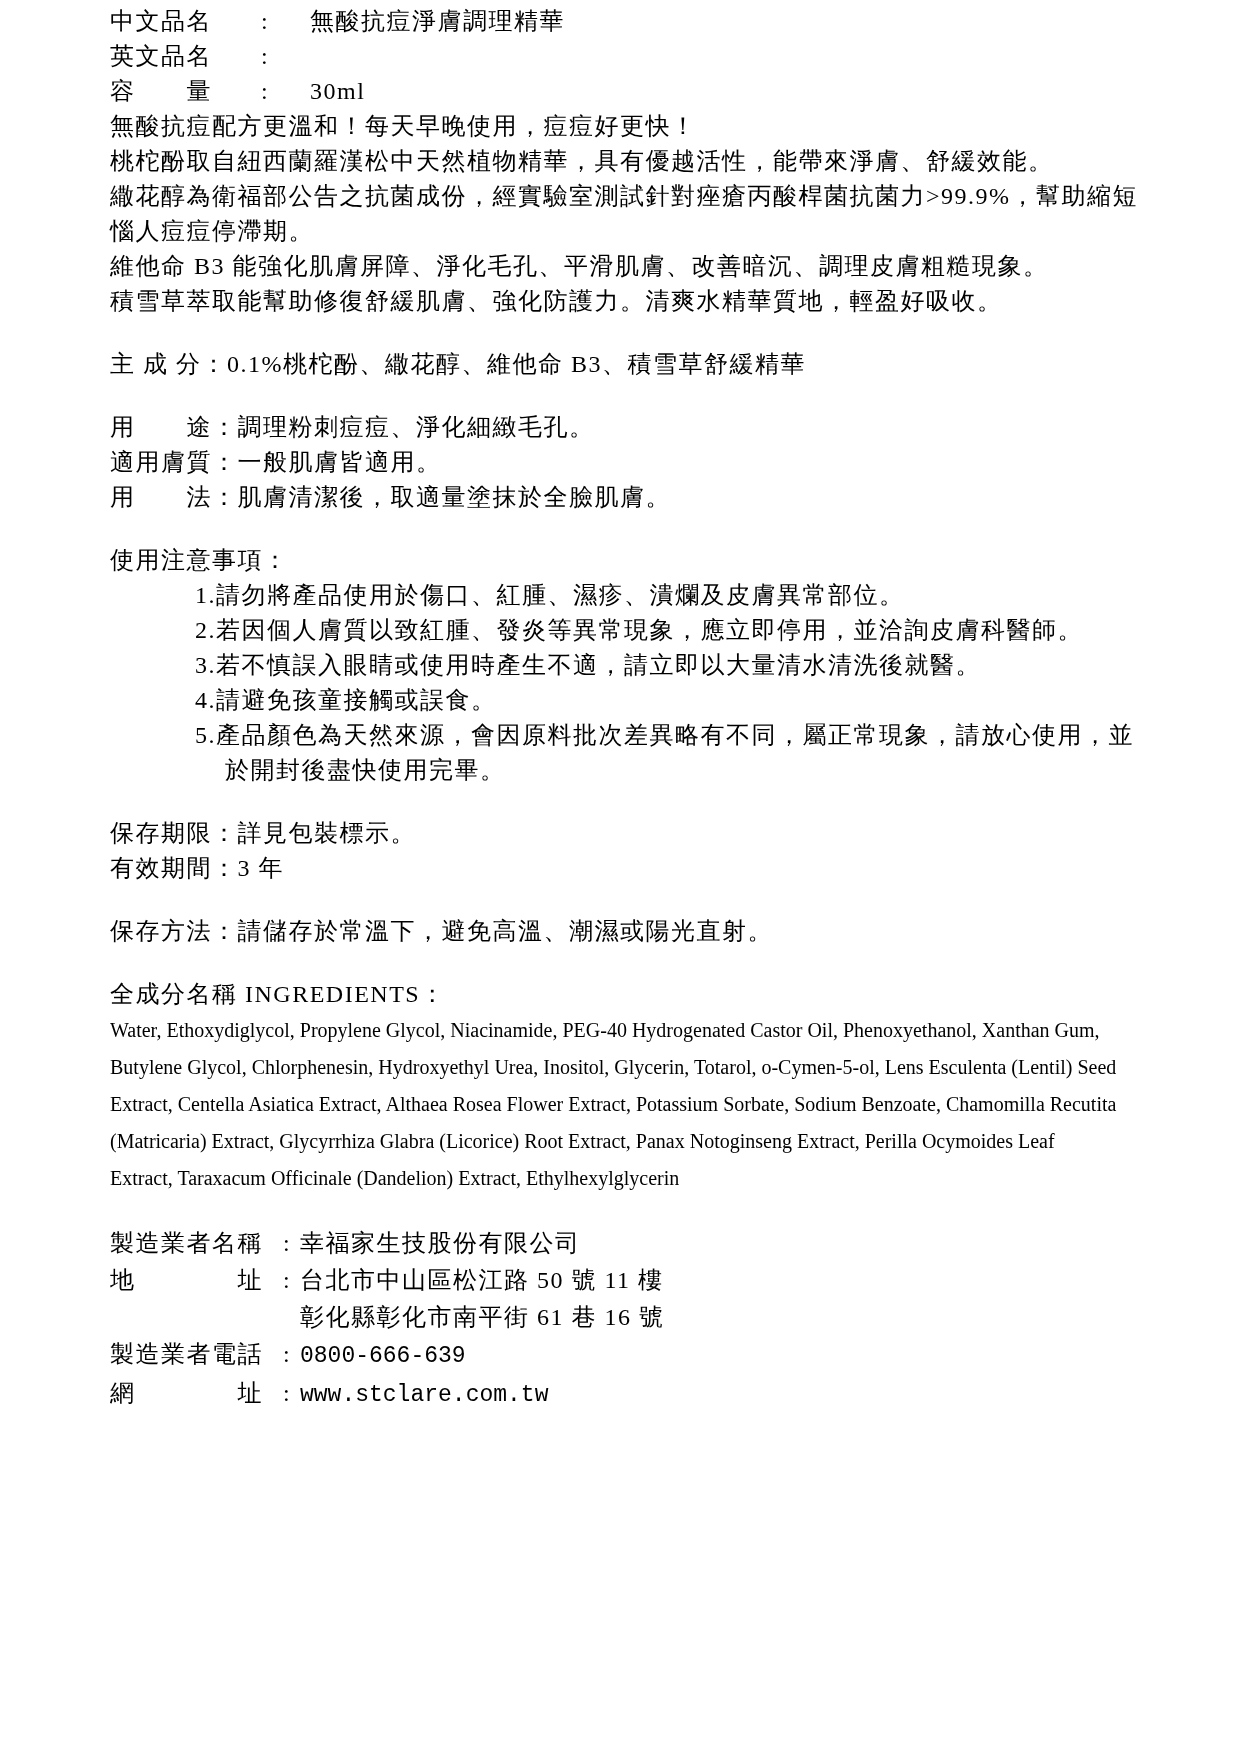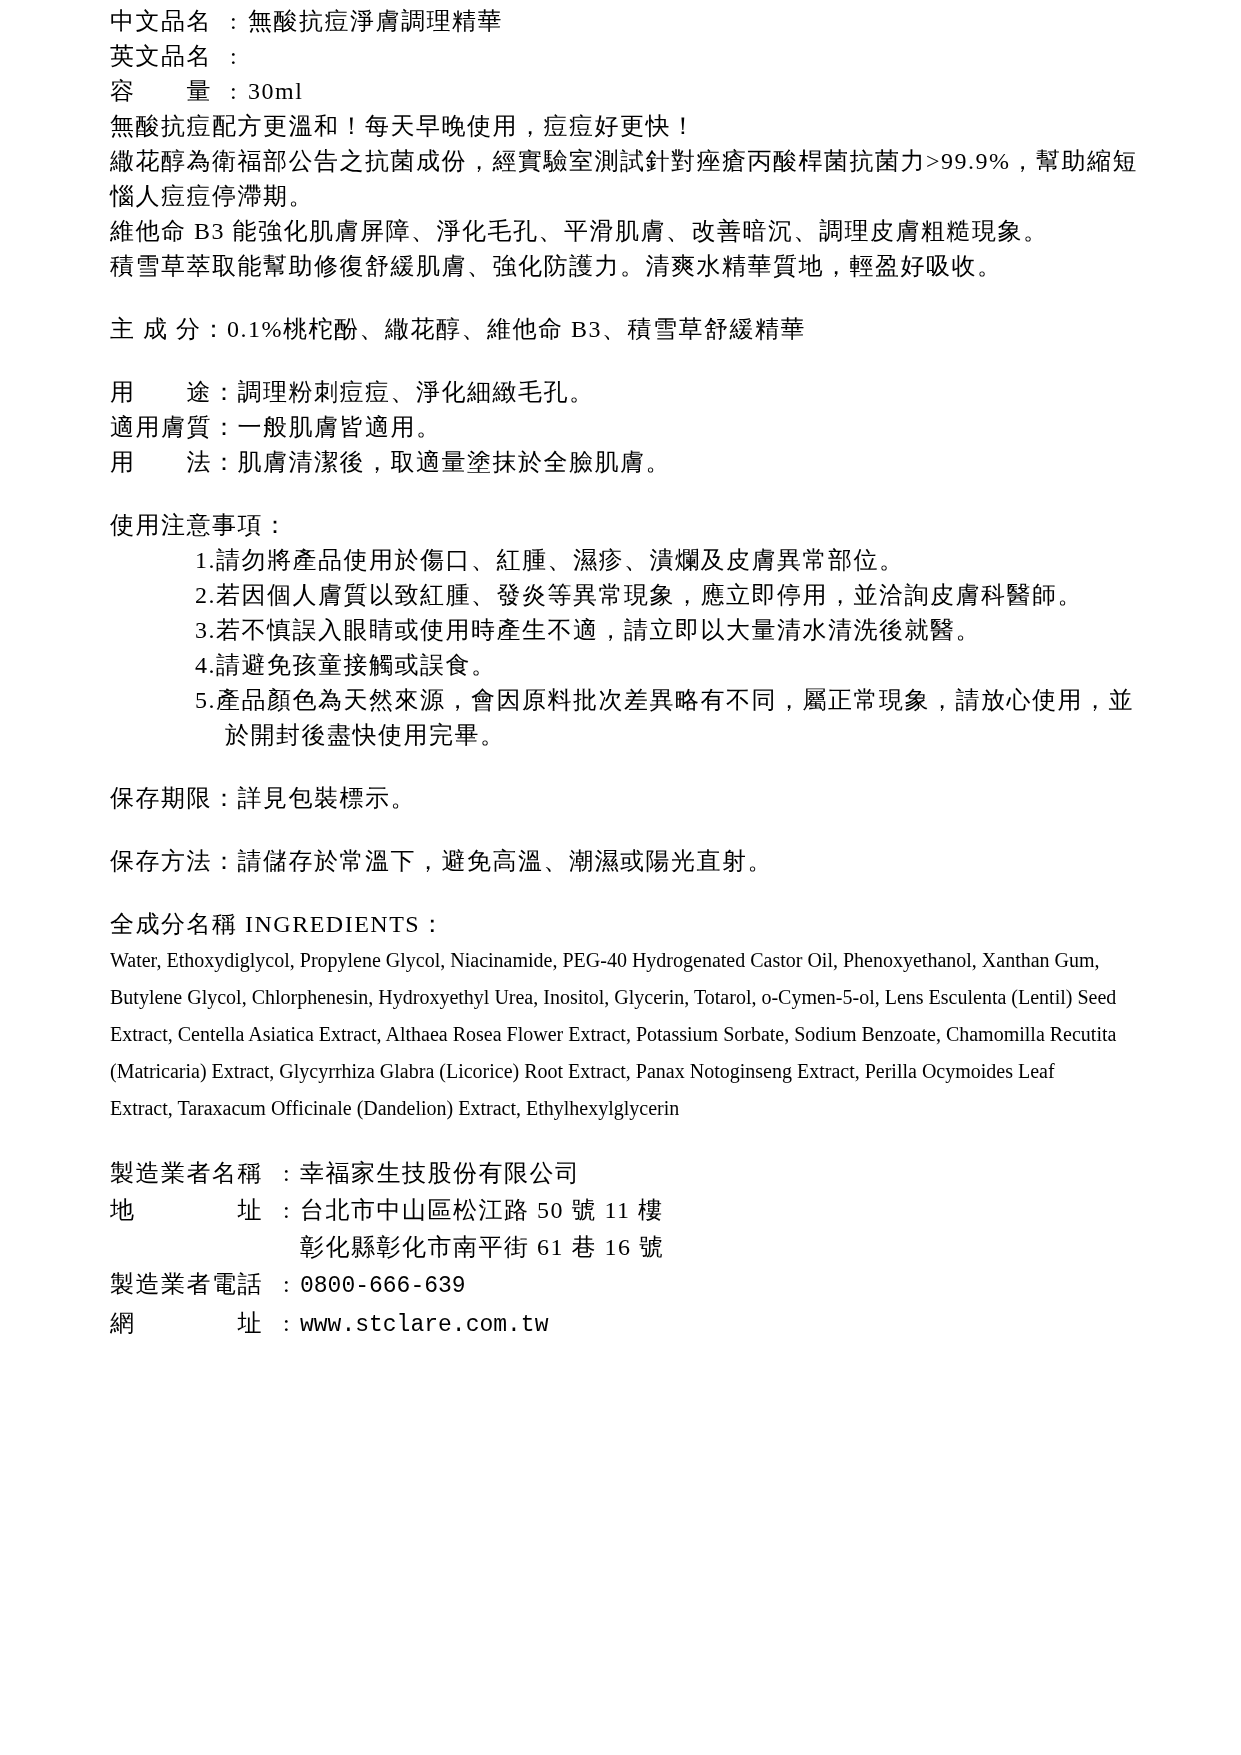--- a/index.html
+++ b/index.html
@@ -26,20 +26,21 @@
     letter-spacing: 1.5px;
   }
   .line { white-space: pre-wrap; }
   .sp { height: 28px; }
 
   
   .row {
     display: grid;
     grid-template-columns: 110px 28px auto;
     align-items: baseline;
+    gap: 31px;
   }
   .row .sep { text-align: center; }
   .mfr-row {
     display: grid;
     grid-template-columns: 164px 26px auto;
     align-items: baseline;
     line-height: 37px;
   }
   .mfr-row .sep { text-align: center; }
   .mfr-cont { padding-left: 190px; line-height: 37px; }
@@ -82,20 +83,21 @@
       <span>英文品名</span>
       <span class="sep">:</span>
     </div>
     <div class="row">
       <span>容　　量</span>
       <span class="sep">:</span>
       <span>30ml</span>
     </div>
 
     <div class="line">無酸抗痘配方更溫和！每天早晚使用，痘痘好更快！</div>
+    <div class="line">桃柁酚取自紐西蘭羅漢松中天然植物精華，具有優越活性，能帶來淨膚、舒緩效能。</div>
     <div class="line">繖花醇為衛福部公告之抗菌成份，經實驗室測試針對痤瘡丙酸桿菌抗菌力&gt;99.9%，幫助縮短惱人痘痘停滯期。</div>
     <div class="line">維他命 B3 能強化肌膚屏障、淨化毛孔、平滑肌膚、改善暗沉、調理皮膚粗糙現象。</div>
     <div class="line">積雪草萃取能幫助修復舒緩肌膚、強化防護力。清爽水精華質地，輕盈好吸收。</div>
 
     <div class="sp"></div>
 
     <div class="line">主 成 分：0.1%桃柁酚、繖花醇、維他命 B3、積雪草舒緩精華</div>
 
     <div class="sp"></div>
 
@@ -108,20 +110,21 @@
     <div class="line">使用注意事項：</div>
     <div class="notice-item">1.請勿將產品使用於傷口、紅腫、濕疹、潰爛及皮膚異常部位。</div>
     <div class="notice-item">2.若因個人膚質以致紅腫、發炎等異常現象，應立即停用，並洽詢皮膚科醫師。</div>
     <div class="notice-item">3.若不慎誤入眼睛或使用時產生不適，請立即以大量清水清洗後就醫。</div>
     <div class="notice-item">4.請避免孩童接觸或誤食。</div>
     <div class="notice-item">5.產品顏色為天然來源，會因原料批次差異略有不同，屬正常現象，請放心使用，並於開封後盡快使用完畢。</div>
 
     <div class="sp"></div>
 
     <div class="line">保存期限：詳見包裝標示。</div>
+    <div class="line">有效期間：3 年</div>
 
     <div class="sp"></div>
 
     <div class="line">保存方法：請儲存於常溫下，避免高溫、潮濕或陽光直射。</div>
 
     <div class="sp"></div>
 
     <div class="line">全成分名稱 INGREDIENTS：</div>
     <div class="ingredients-text">Water, Ethoxydiglycol, Propylene Glycol, Niacinamide, PEG-40 Hydrogenated Castor Oil, Phenoxyethanol, Xanthan Gum, Butylene Glycol, Chlorphenesin, Hydroxyethyl Urea, Inositol, Glycerin, Totarol, o-Cymen-5-ol, Lens Esculenta (Lentil) Seed Extract, Centella Asiatica Extract, Althaea Rosea Flower Extract, Potassium Sorbate, Sodium Benzoate, Chamomilla Recutita (Matricaria) Extract, Glycyrrhiza Glabra (Licorice) Root Extract, Panax Notoginseng Extract, Perilla Ocymoides Leaf Extract, Taraxacum Officinale (Dandelion) Extract, Ethylhexylglycerin</div>
 

